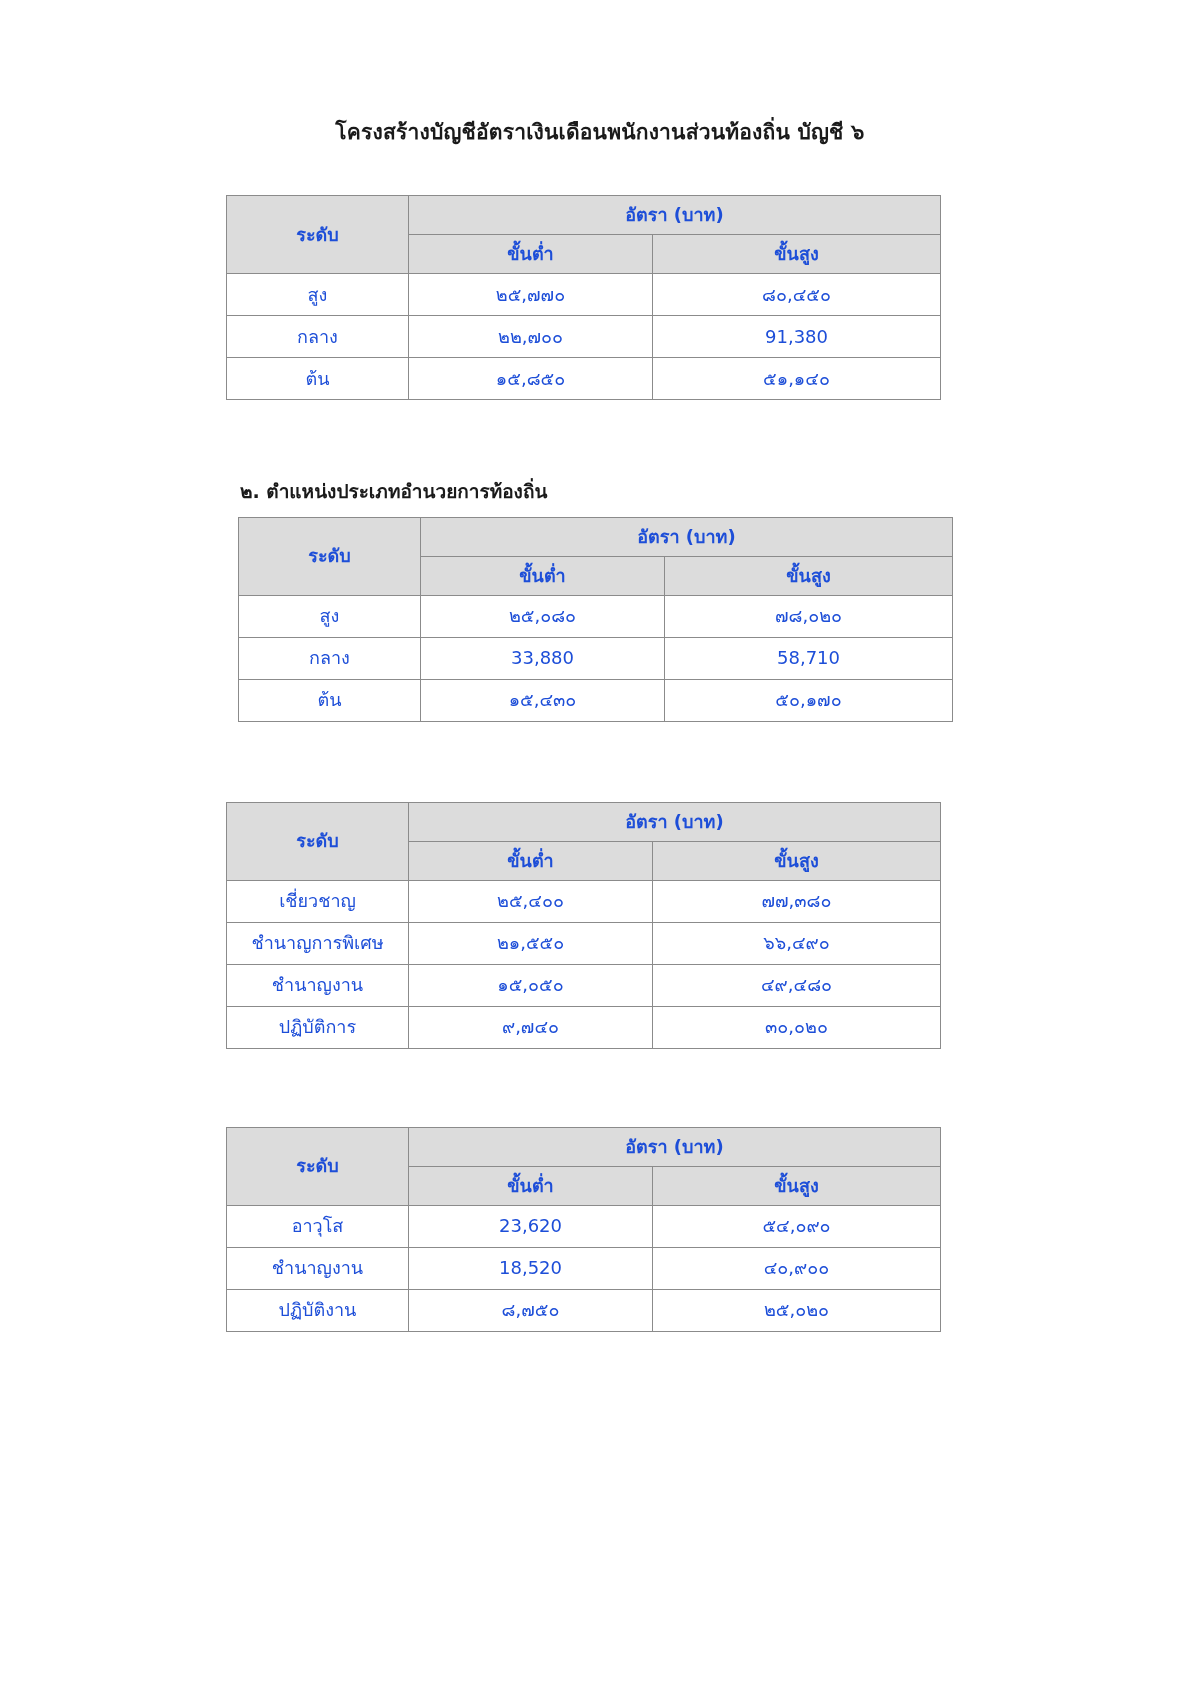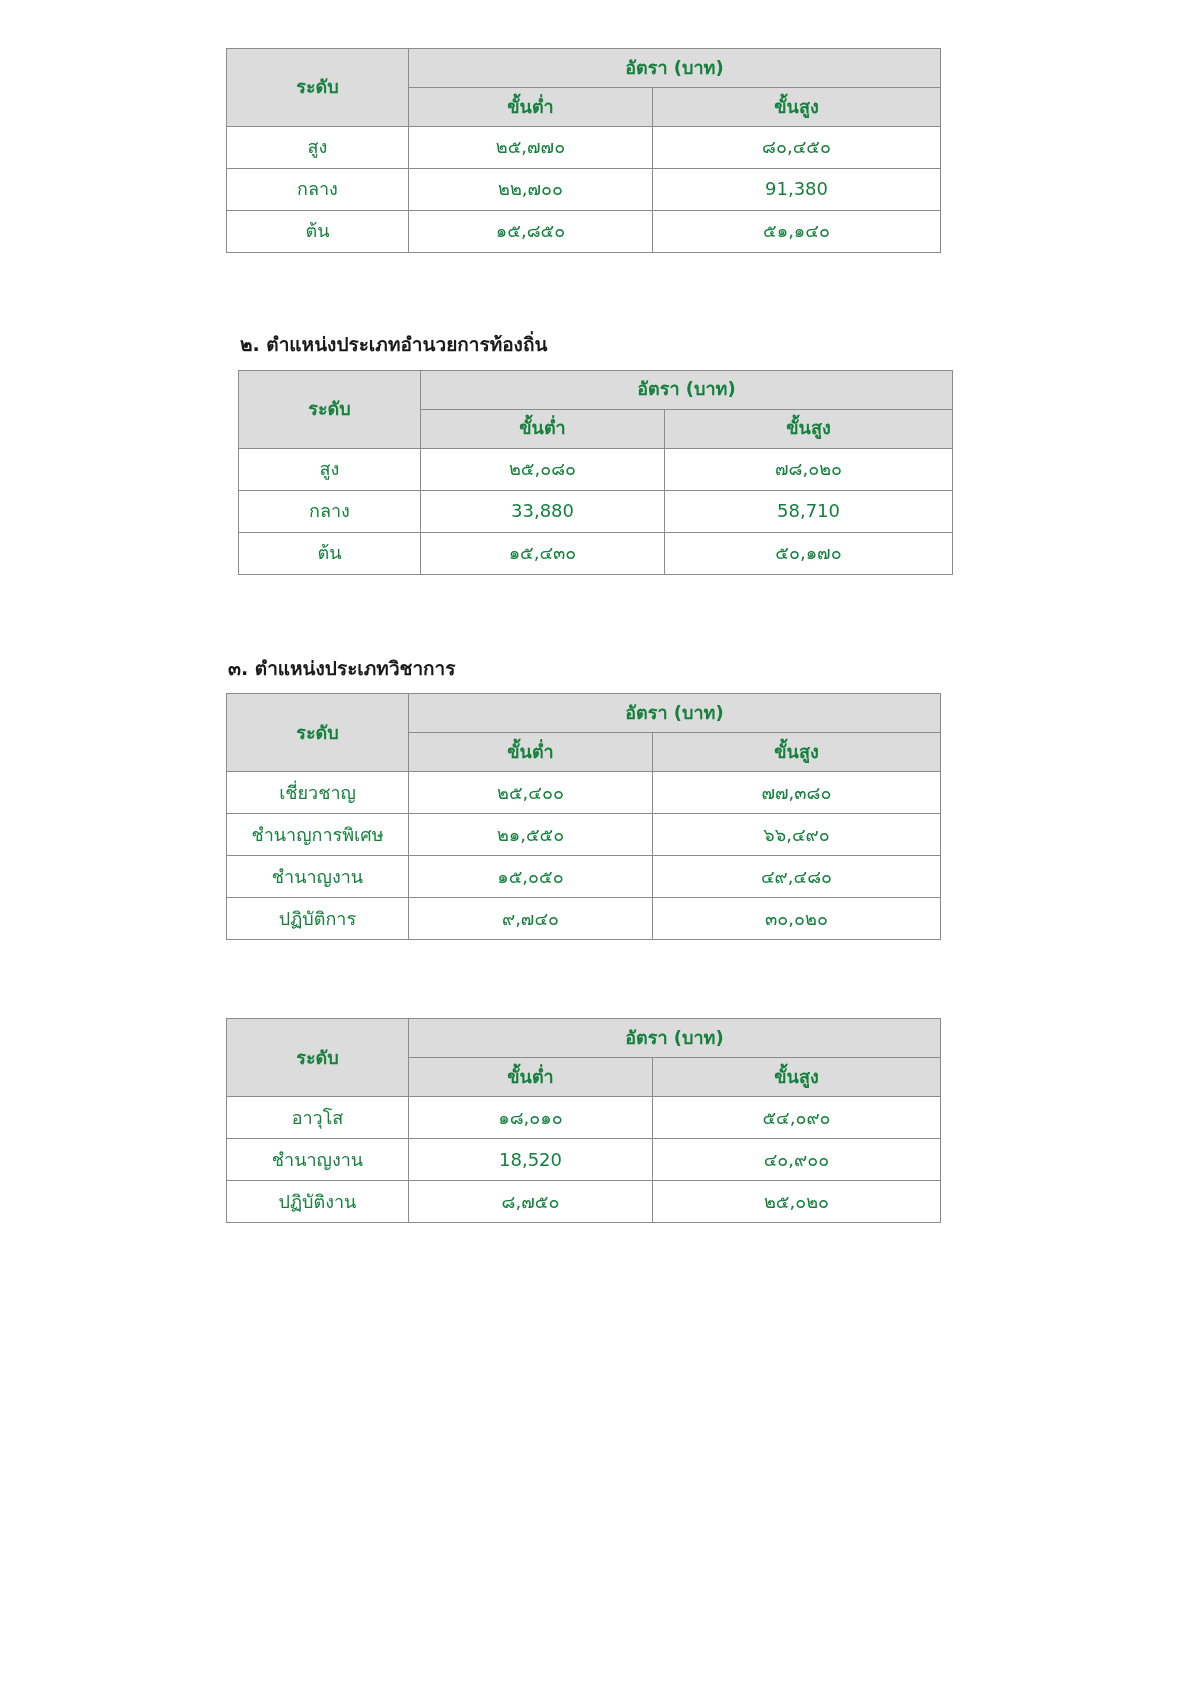--- a/index.html
+++ b/index.html
@@ -56,21 +56,21 @@
     margin-left: 226px;
     table-layout: fixed;
     background: #ffffff;
   }
   table.rate-table th,
   table.rate-table td {
     border: 1px solid #8b8b8b;
     text-align: center;
     vertical-align: middle;
     font-size: 18px;
-    color: #15803d;
+    color: #1d4ed8;
     line-height: 1.35;
   }
   table.rate-table thead th {
     background: #dcdcdc;
     font-weight: bold;
     height: 34px;
     padding: 2px 4px;
   }
   th.level-head {
     width: 182px;
@@ -92,20 +92,21 @@
   }
   col.c-level { width: 182px; }
   col.c-min   { width: 244px; }
   col.c-max   { width: 288px; }
 </style>
 </head>
 <body>
 
 <div class="page">
 
+  <h1 class="doc-title">โครงสร้างบัญชีอัตราเงินเดือนพนักงานส่วนท้องถิ่น บัญชี ๖</h1>
 
   <div class="section sec1">
     <table class="rate-table">
       <colgroup>
           <col class="c-level">
           <col class="c-min">
           <col class="c-max">
         </colgroup>
       <thead>
         <tr>
@@ -169,21 +170,20 @@
         <tr>
           <td class="level-cell">ต้น</td>
           <td>๑๕,๔๓๐</td>
           <td>๕๐,๑๗๐</td>
         </tr>
       </tbody>
     </table>
   </div>
 
   <div class="section sec3">
-    <div class="section-heading">๓. ตำแหน่งประเภทวิชาการ</div>
     <table class="rate-table">
       <colgroup>
           <col class="c-level">
           <col class="c-min">
           <col class="c-max">
         </colgroup>
       <thead>
         <tr>
           <th class="level-head" rowspan="2">ระดับ</th>
           <th class="rate-span" colspan="2">อัตรา (บาท)</th>
@@ -231,21 +231,21 @@
           <th class="rate-span" colspan="2">อัตรา (บาท)</th>
         </tr>
         <tr>
           <th class="sub-head">ขั้นต่ำ</th>
           <th class="sub-head">ขั้นสูง</th>
         </tr>
       </thead>
       <tbody>
         <tr>
           <td class="level-cell">อาวุโส</td>
-          <td>๑๘,๐๑๐</td>
+          <td>23,620</td>
           <td>๕๔,๐๙๐</td>
         </tr>
         <tr>
           <td class="level-cell">ชำนาญงาน</td>
           <td>18,520</td>
           <td>๔๐,๙๐๐</td>
         </tr>
         <tr>
           <td class="level-cell">ปฏิบัติงาน</td>
           <td>๘,๗๕๐</td>

